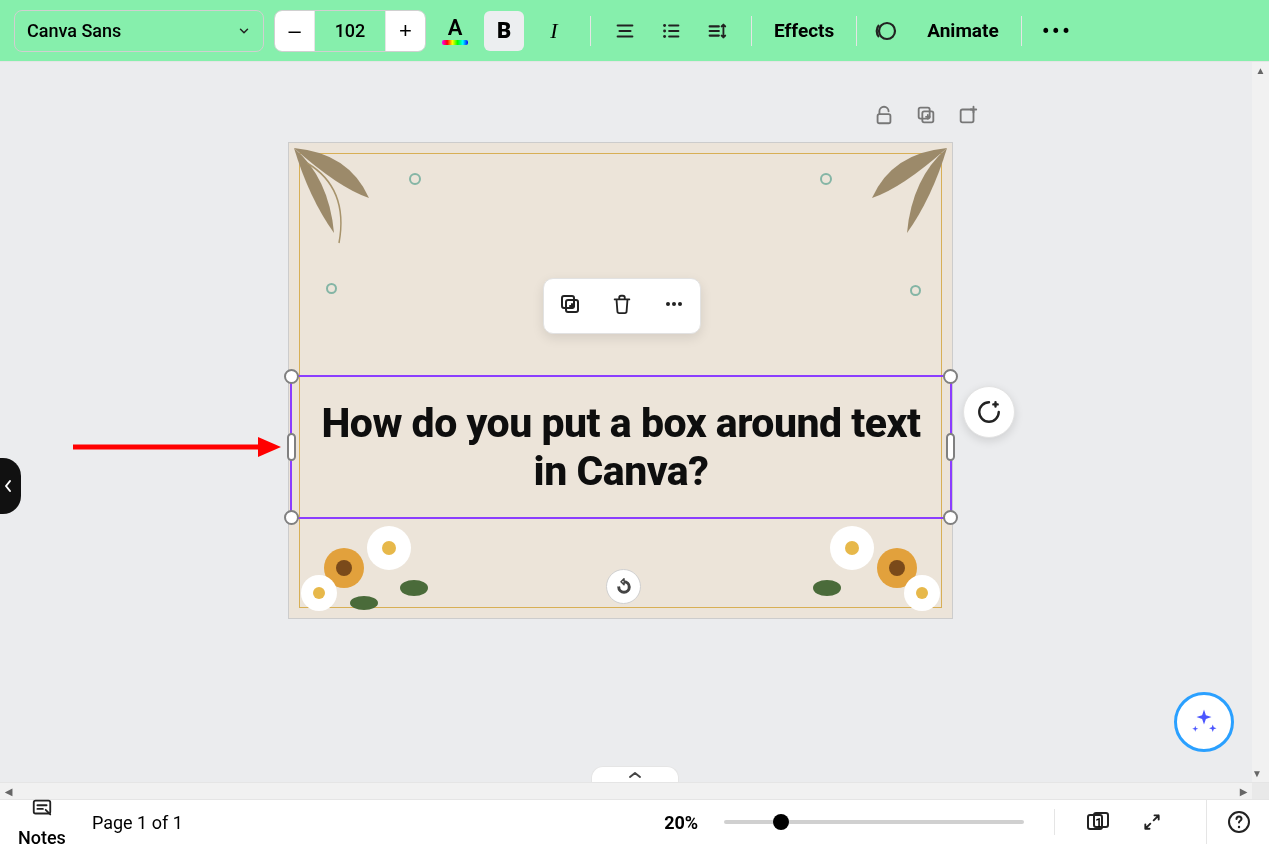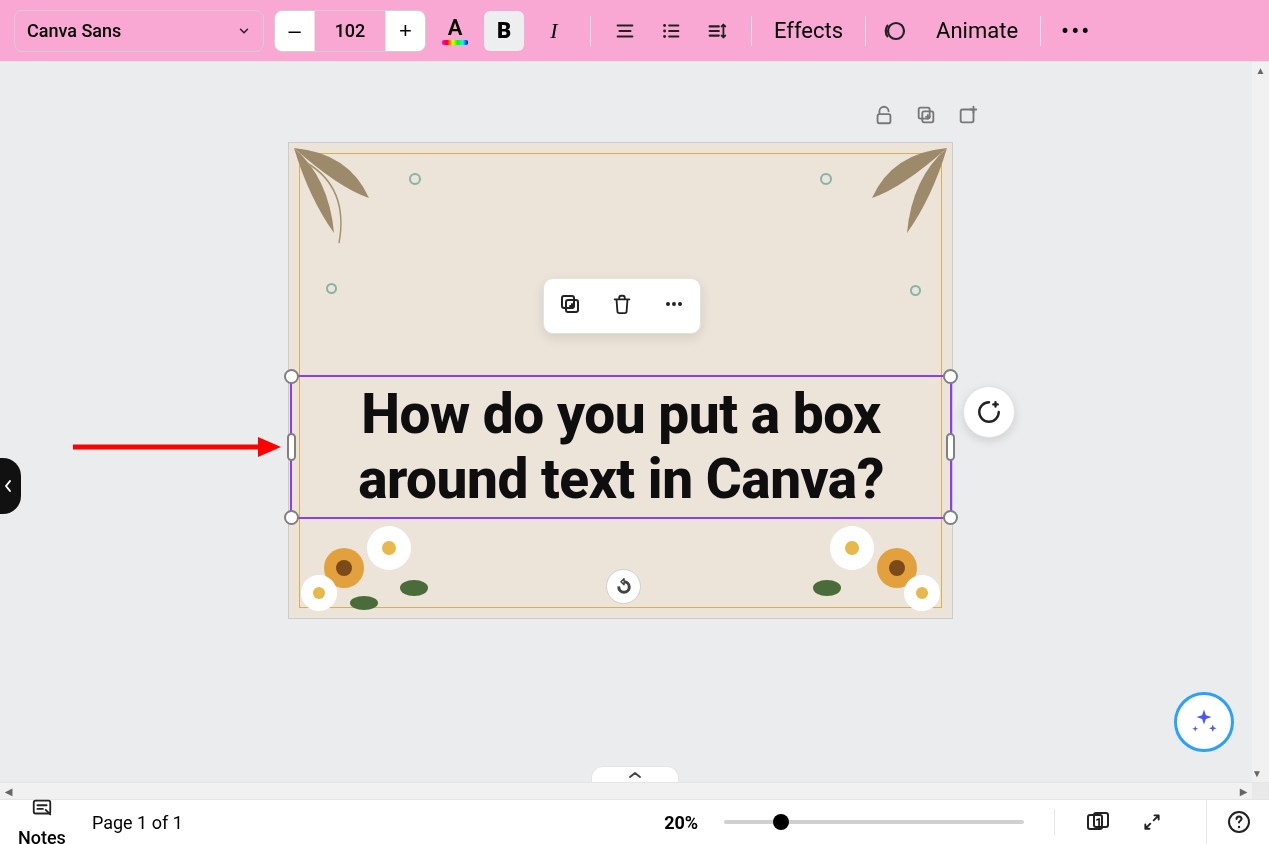--- a/index.html
+++ b/index.html
@@ -1,33 +1,33 @@
 <!DOCTYPE html>
 <html><head>
 <meta charset="utf-8">
 <style>
   * { box-sizing: border-box; margin: 0; padding: 0; }
   body { font-family: -apple-system, BlinkMacSystemFont, "Segoe UI", Roboto, Helvetica, Arial, sans-serif; background:#fff; width:1269px; height:844px; overflow:hidden; position:relative; }
   
-  .toolbar { height:62px; border-bottom:1px solid #e5e5e5; display:flex; align-items:center; padding:0 14px; gap:10px; background:#f9a8d4; }
+  .toolbar { height:62px; border-bottom:1px solid #e5e5e5; display:flex; align-items:center; padding:0 14px; gap:10px; background:#86efac; }
   .font-select { display:flex; align-items:center; justify-content:space-between; width:250px; height:42px; border:1px solid #d0d0d0; border-radius:8px; padding:0 12px; font-size:18px; font-weight:500; cursor:pointer; }
   .chev-down { width:14px; height:14px; }
   .size-group { display:flex; align-items:center; border:1px solid #d0d0d0; border-radius:8px; height:42px; overflow:hidden; }
   .size-btn { width:40px; height:42px; display:flex; align-items:center; justify-content:center; font-size:22px; font-weight:400; cursor:pointer; background:#fff; border:none; border-right:1px solid #e5e5e5; }
   .size-btn:last-child{border-right:none;border-left:1px solid #e5e5e5;}
   .size-val { width:70px; text-align:center; font-size:18px; font-weight:500; }
   .color-btn { width:38px; height:42px; display:flex; flex-direction:column; align-items:center; justify-content:center; gap:1px; cursor:pointer; border-radius:6px;}
   .color-btn .A { font-size:22px; font-weight:600; line-height:1;}
   .rainbow { width:26px; height:5px; background:linear-gradient(90deg,#ff00ff,#ff0000,#ffff00,#00ff00,#00ffff,#0000ff); border-radius:2px;}
   .bold-btn,.italic-btn{ width:40px; height:40px; display:flex;align-items:center;justify-content:center; font-size:22px; border-radius:6px; cursor:pointer;}
   .bold-btn{ font-weight:900; background:#eceef0;}
   .italic-btn{ font-style:italic; font-family:Georgia,serif;}
   .sep { width:1px; height:30px; background:#e5e5e5; margin:0 6px;}
   .icon-btn {width:36px;height:36px; display:flex;align-items:center;justify-content:center;cursor:pointer;border-radius:6px;}
-  .tb-text{font-size:22px; font-weight:400; cursor:pointer; padding:0 6px;}
+  .tb-text{font-size:19px; font-weight:700; cursor:pointer; padding:0 6px;}
   .animate-grp{display:flex;align-items:center;gap:24px;cursor:pointer;}
   .dots{font-size:24px;letter-spacing:2px;cursor:pointer;padding:0 4px;}
   
   .workspace{ position:relative; height:720px; background:#ebecee; overflow:hidden;}
   .page-tools{ position:absolute; right:290px; top:42px; display:flex; gap:20px;}
   .page-tools svg{width:22px;height:22px;}
   .canvas{ position:absolute; left:289px; top:81px; width:663px; height:475px; background:#ece4d9; box-shadow:0 0 0 1px #ccc;}
   
   .leaf-tl, .leaf-tr { position:absolute; width:120px; height:110px;}
   .leaf-tl{left:0;top:0;}
@@ -41,21 +41,21 @@
   .dot-deco.d1{left:120px;top:30px;}
   .dot-deco.d2{right:120px;top:30px;}
   .dot-deco.d3{left:37px;top:140px;width:11px;height:11px;}
   .dot-deco.d4{right:31px;top:142px;width:11px;height:11px;}
   
   .sel{ position:absolute; left:290px; top:313px; width:662px; height:144px; border:2.5px solid #8b3dff;}
   .handle{ position:absolute; width:15px;height:15px; background:#fff; border:2px solid #808080; border-radius:50%;}
   .hTL{left:-8px;top:-8px;} .hTR{right:-8px;top:-8px;} .hBL{left:-8px;bottom:-8px;} .hBR{right:-8px;bottom:-8px;}
   .side-h{position:absolute;width:9px;height:28px;background:#fff;border:2px solid #808080;border-radius:5px;}
   .shL{left:-5px;top:50%;transform:translateY(-50%);} .shR{right:-5px;top:50%;transform:translateY(-50%);}
-  .sel-text{ position:absolute; left:10px; right:10px; top:10px; bottom:10px; display:flex; align-items:center; justify-content:center; text-align:center; font-size:55px; font-weight:800; letter-spacing:-0.5px; color:#0e0e0e; line-height:1.18;}
+  .sel-text{ position:absolute; left:10px; right:10px; top:10px; bottom:10px; display:flex; align-items:center; justify-content:center; text-align:center; font-size:41px; font-weight:800; letter-spacing:-0.5px; color:#0e0e0e; line-height:1.18;}
   
   .float-tb{ position:absolute; left:543px; top:216px; width:158px; height:56px; background:#fff; border:1px solid #e2e2e2; border-radius:10px; box-shadow:0 4px 12px rgba(0,0,0,0.1); display:flex; align-items:center; justify-content:space-around;}
   
   .ai-btn{position:absolute; left:963px; top:324px; width:52px;height:52px;background:#fff;border:1px solid #e3e3e3;border-radius:50%;box-shadow:0 3px 10px rgba(0,0,0,0.12);display:flex;align-items:center;justify-content:center;cursor:pointer;}
   
   .rotate-btn{position:absolute; left:606px; top:507px; width:35px;height:35px;border:1px solid #d0d0d0;background:#fff;border-radius:50%;display:flex;align-items:center;justify-content:center;cursor:pointer;}
   
   .add-page{ position:absolute; left:292px; top:594px; width:660px; height:56px; background:#e4e5e7; display:flex; align-items:center; justify-content:center; font-size:19px; font-weight:500; cursor:pointer; border-radius:6px;}
   
   .arrow{ position:absolute; left:73px; top:373px;}

